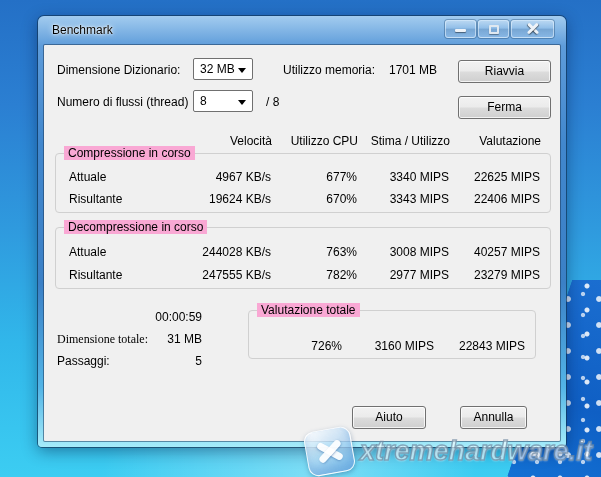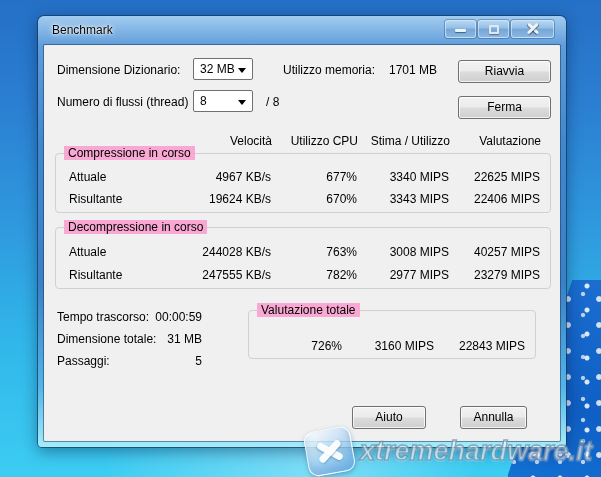--- a/index.html
+++ b/index.html
@@ -192,23 +192,22 @@
         <span class="cell c2" style="top:17px;">763%</span>
         <span class="cell c3" style="top:17px;">3008 MIPS</span>
         <span class="cell c4" style="top:17px;">40257 MIPS</span>
         <span class="lbl" style="left:13px; top:40px;">Risultante</span>
         <span class="cell c1" style="top:40px;">247555 KB/s</span>
         <span class="cell c2" style="top:40px;">782%</span>
         <span class="cell c3" style="top:40px;">2977 MIPS</span>
         <span class="cell c4" style="top:40px;">23279 MIPS</span>
       </div>
 
-      <span class="lbl" style="left:13px; top:265px;">Tempo trascorso:</span>
       <span class="statval" style="left:72px; top:265px;">00:00:59</span>
-      <span class="lbl" style="left:13px; top:287px;">Dimensione totale:</span>
+      <span class="lbl" style="left:13px; top:287px;font-family:Liberation Serif, serif;">Dimensione totale:</span>
       <span class="statval" style="left:72px; top:287px;">31 MB</span>
       <span class="lbl" style="left:13px; top:309px;">Passaggi:</span>
       <span class="statval" style="left:72px; top:309px;">5</span>
 
       <div class="grp" style="left:204px; width:288px; top:265px; height:49px;">
         <span class="grp-title">Valutazione totale</span>
         <span class="cell c2" style="top:28px;">726%</span>
         <span class="cell c3" style="top:28px;">3160 MIPS</span>
         <span class="cell c4" style="top:28px;">22843 MIPS</span>
       </div>

